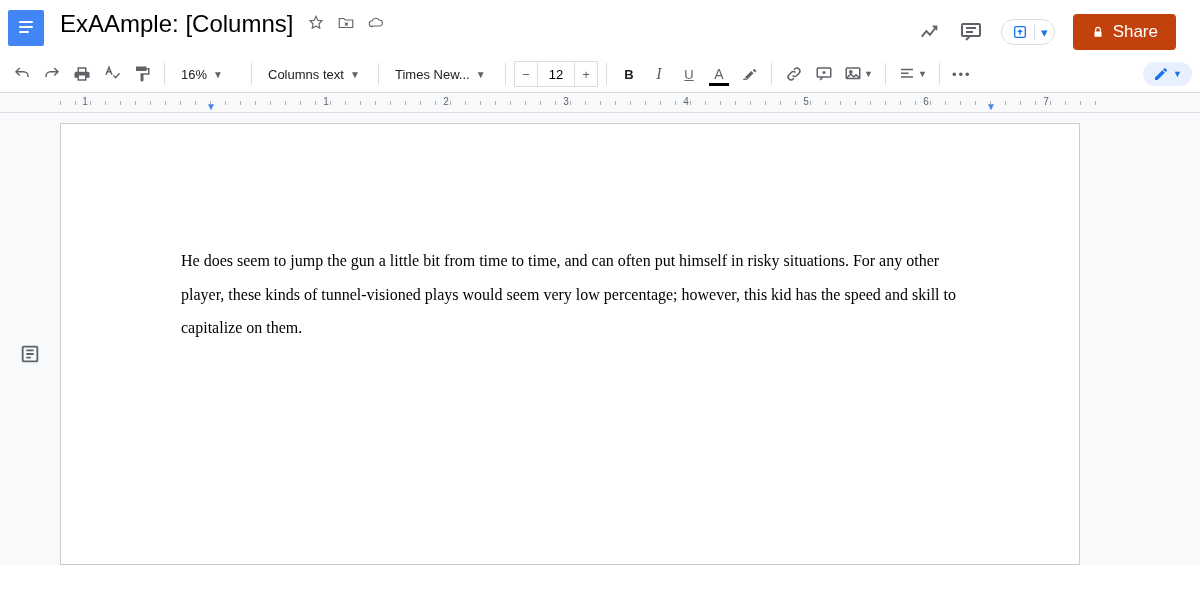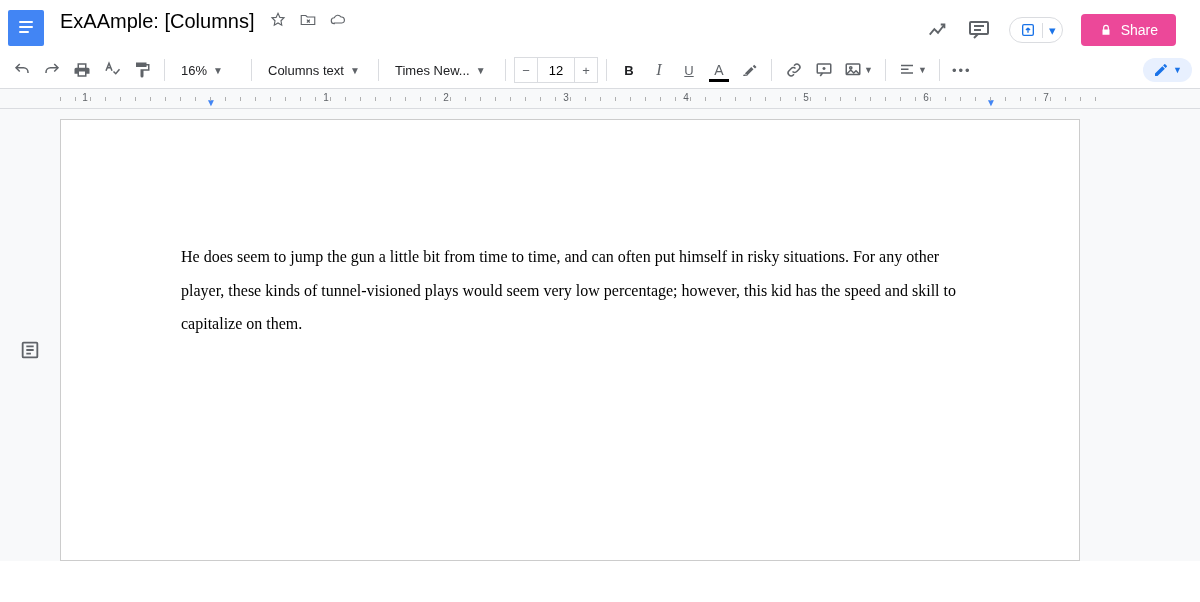--- a/index.html
+++ b/index.html
@@ -21,34 +21,34 @@
     width: 36px; height: 36px;
     background: #4285f4;
     border-radius: 2px;
     display:flex; align-items:center; justify-content:center;
     margin-right: 12px; margin-top:2px;
     position:relative;
   }
   .docs-logo svg { fill:#fff; }
   .title-area { flex: 0 0 auto; display:flex; flex-direction:column; }
   .title-row { display:flex; align-items:center; gap:10px; }
-  .doc-title { font-size: 20px; color:#000; padding:2px 4px; }
+  .doc-title { font-size: 24px; color:#000; padding:2px 4px; }
   .title-icons { display:flex; gap:12px; color:#5f6368; }
   .title-icons svg { width:18px; height:18px; fill:none; stroke:#5f6368; stroke-width:1.5; }
   .menu-bar { display:flex; gap:0; margin-top:4px; align-items:center; }
   .menu-item { padding: 4px 9px; font-size:14px; color:#202124; cursor:pointer; border:2px solid transparent; }
   .menu-item.highlighted { border:2px solid #e53935; }
   .last-edit { margin-left:12px; color:#5f6368; text-decoration:underline; font-size:14px; }
   .header-right { margin-left:auto; display:flex; align-items:center; gap:18px; padding-right:12px; padding-top:6px;}
   .icon-btn { display:flex; align-items:center; justify-content:center; color:#5f6368; cursor:pointer;}
   .present-split { display:flex; align-items:center; border:1px solid #dadce0; border-radius:18px; padding:4px 6px 4px 10px; gap:6px; }
   .present-caret { border-left:1px solid #dadce0; padding-left:6px; color:#1a73e8;}
   .share-btn {
-    background:#ec4899; color:#fff; border-radius:4px; padding:8px 18px;
-    display:flex; align-items:center; gap:8px; font-size:14px; font-weight:500;text-align:center;
+    background:#c2410c; color:#fff; border-radius:4px; padding:8px 18px;
+    display:flex; align-items:center; gap:8px; font-size:17px; font-weight:500;text-align:center;
   }
   .share-btn svg { fill:#fff; }
   .toolbar {
     display:flex; align-items:center; gap:2px;
     padding: 4px 8px;
     border-bottom:1px solid #dadce0;
     margin-top:6px;
   }
   .tb-btn {
     min-width:28px; height:28px; display:flex; align-items:center; justify-content:center;

